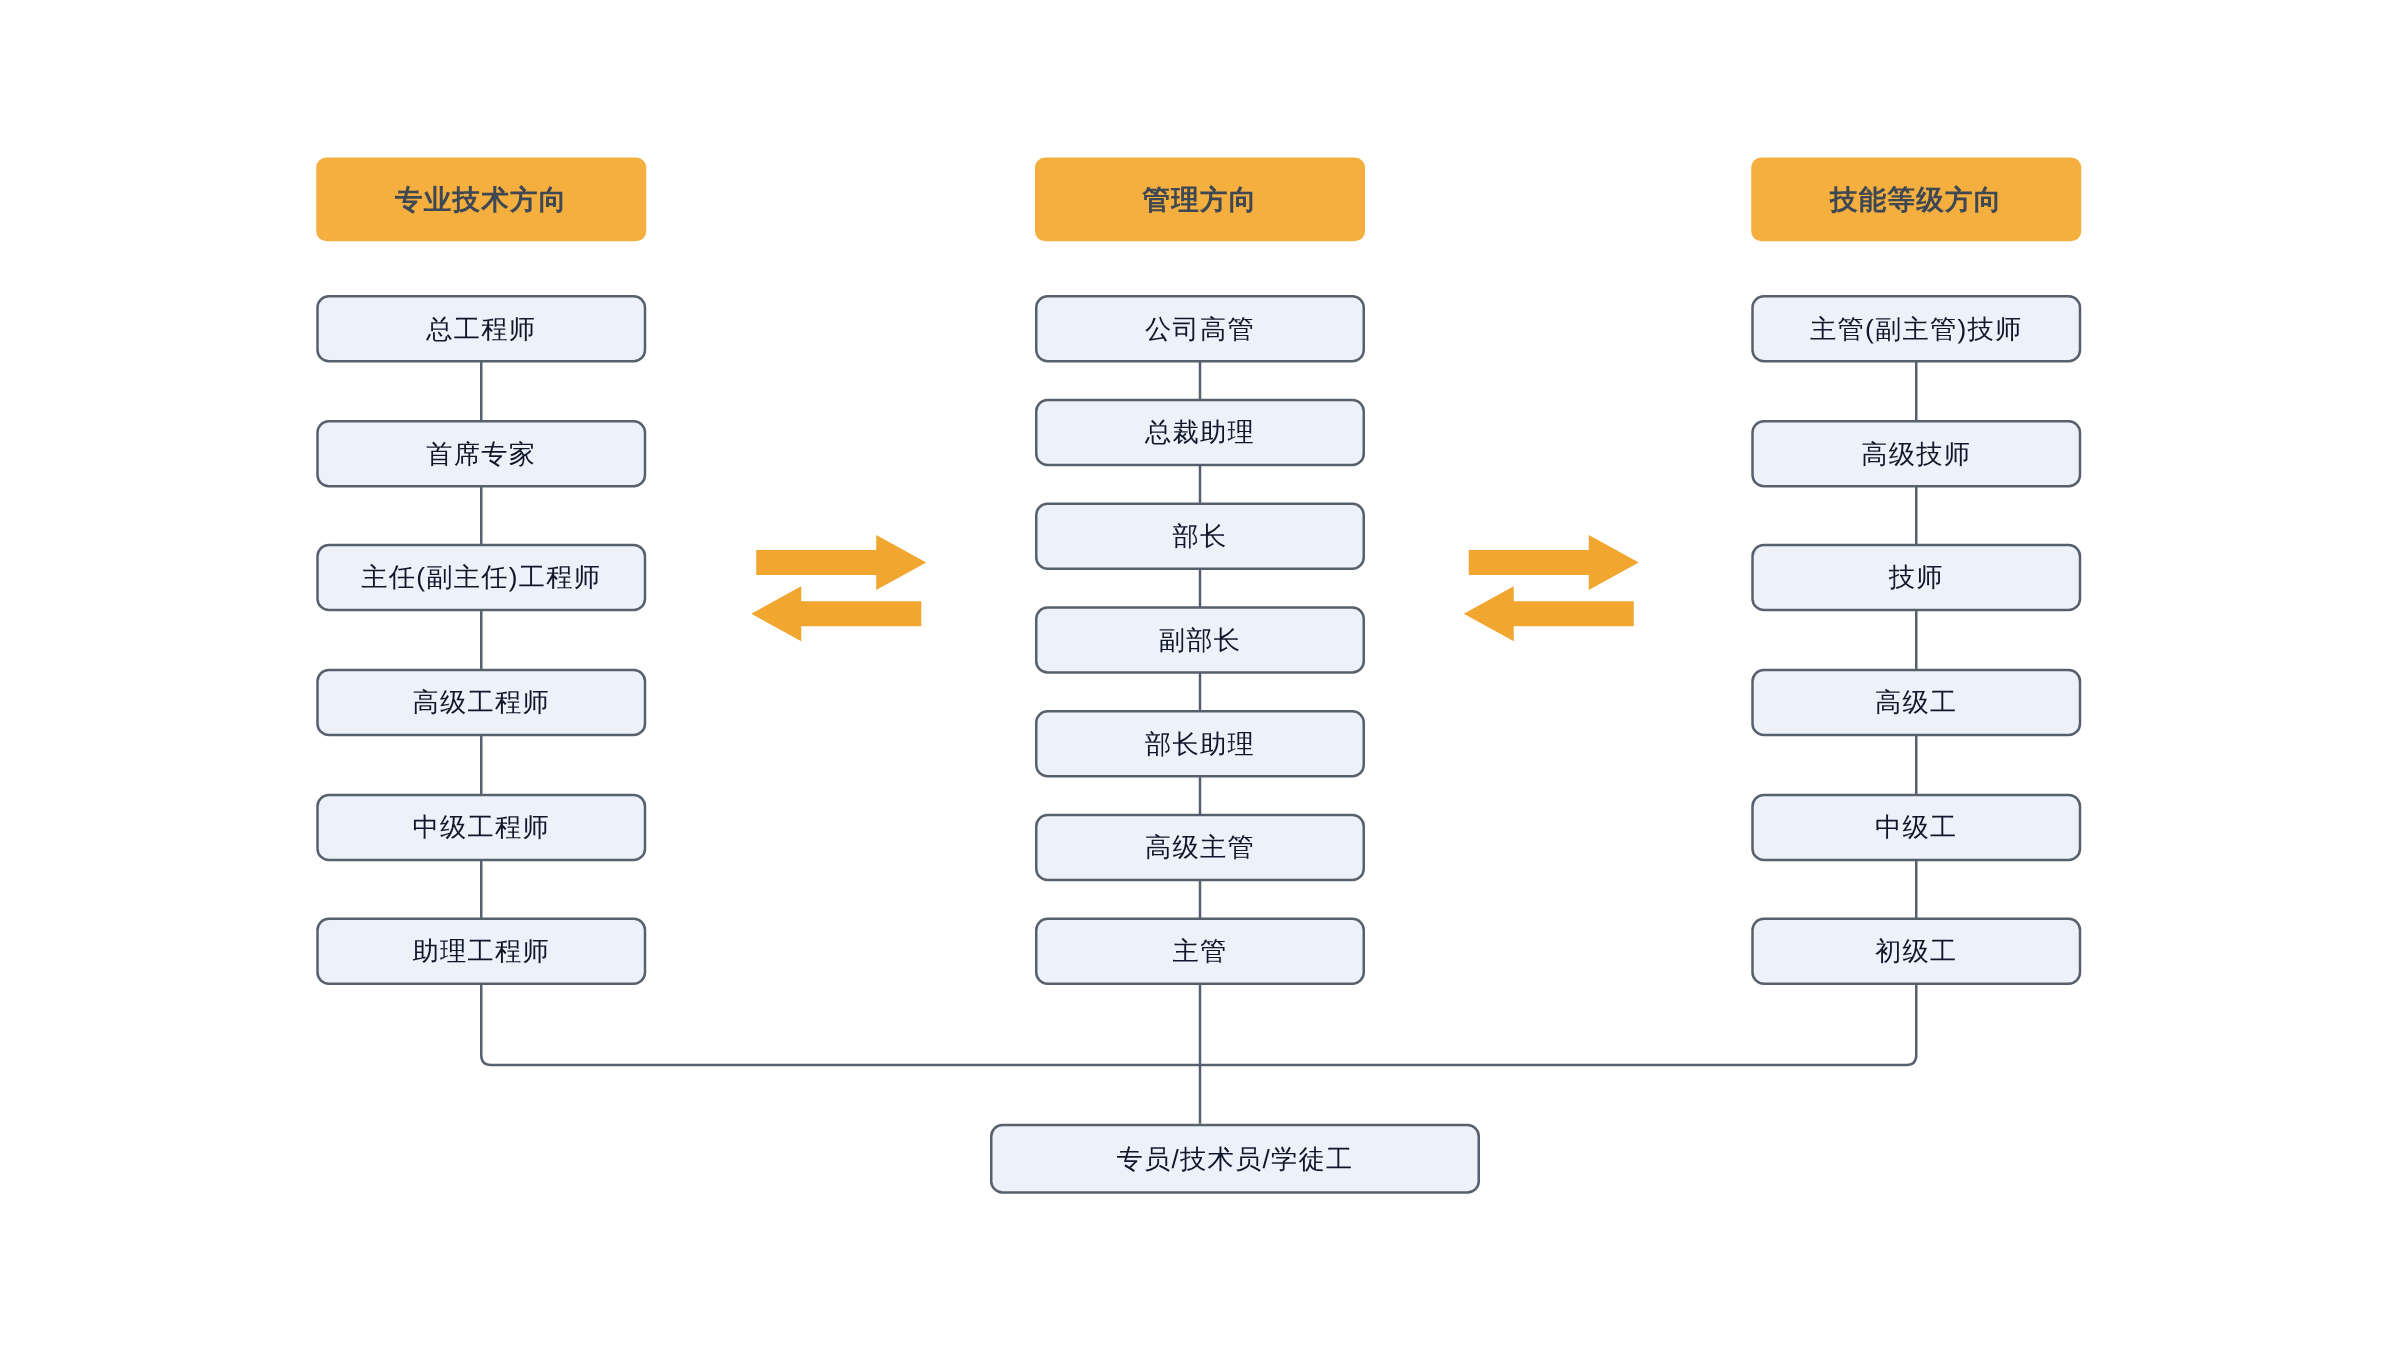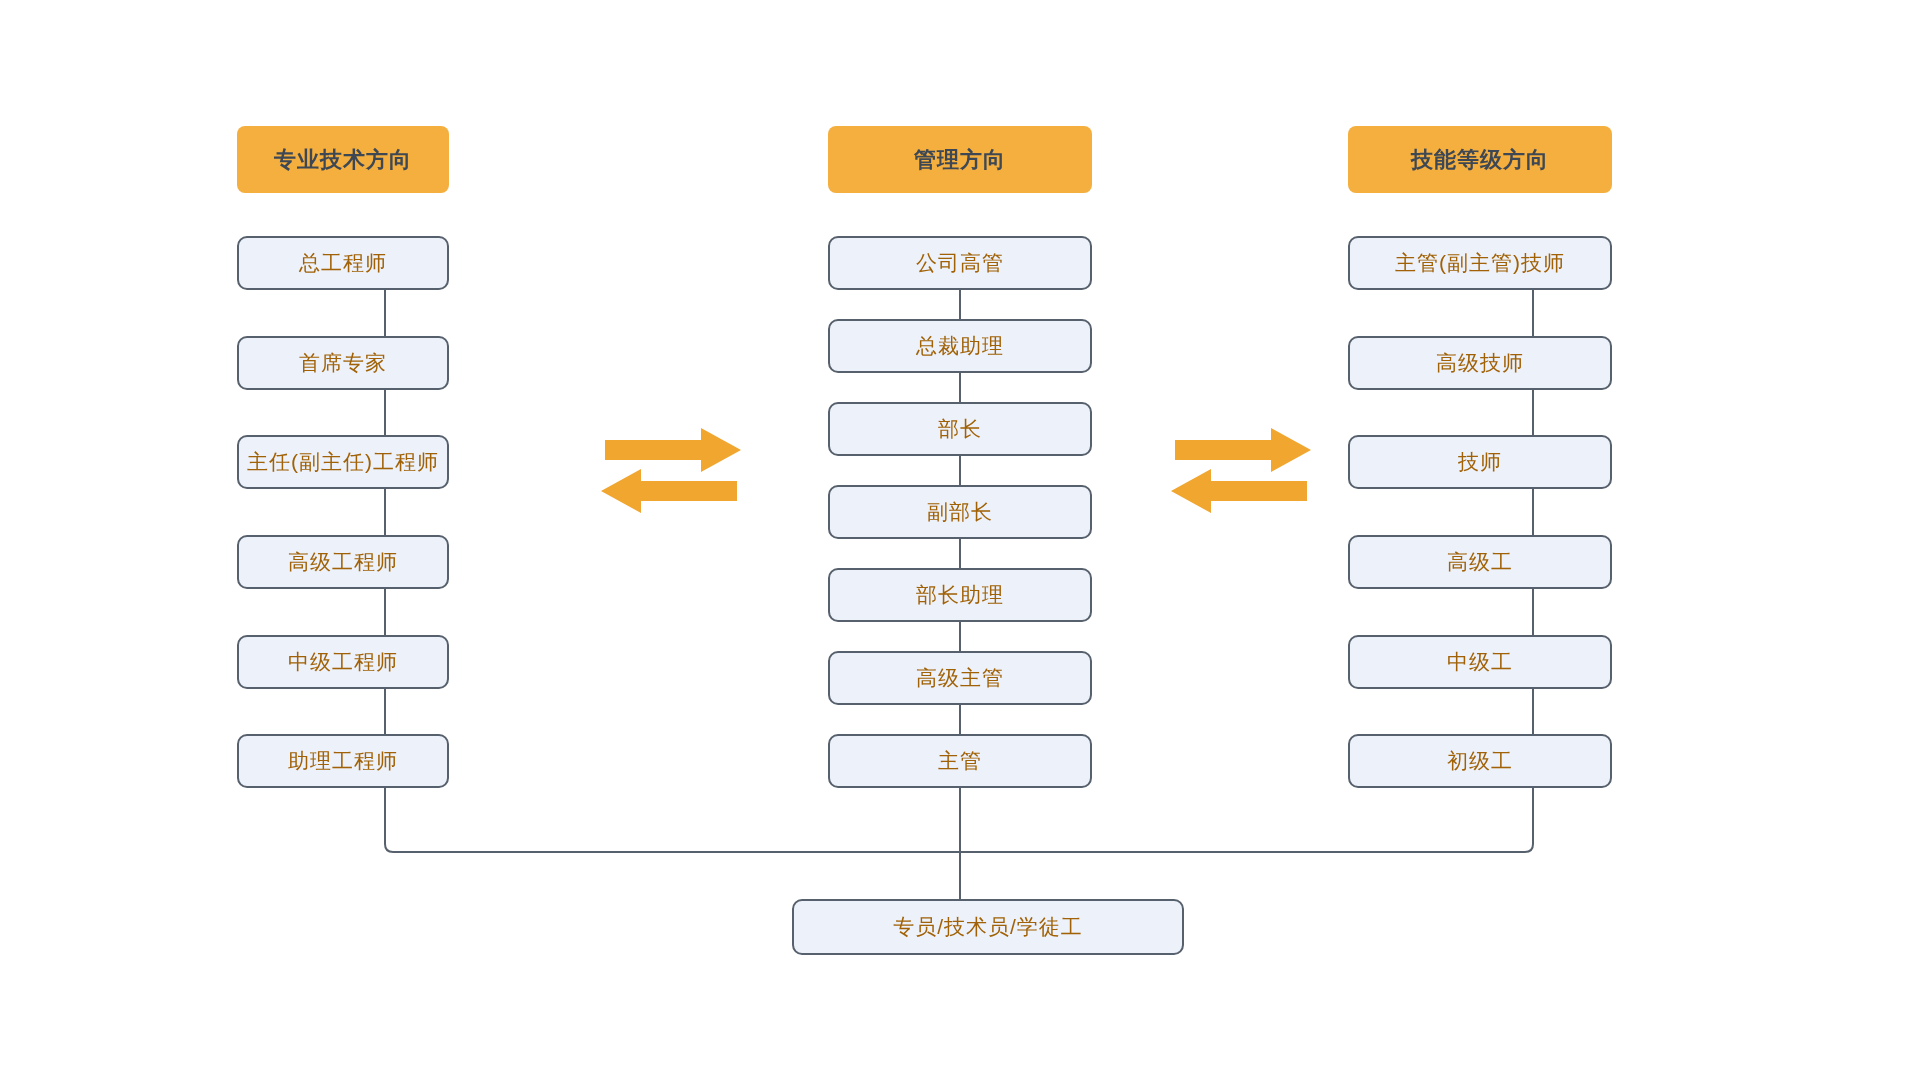--- a/index.html
+++ b/index.html
@@ -18,26 +18,26 @@
     background:#F5AF3F;border-radius:8px;
     display:flex;align-items:center;justify-content:center;
     font-size:22px;font-weight:bold;color:#3E4854;
     z-index:1;letter-spacing:1px;
   }
   .node{
     position:absolute;height:54px;
     background:#EDF1F9;border:2px solid #57616D;border-radius:10px;
     box-sizing:border-box;
     display:flex;align-items:center;justify-content:center;
-    font-size:21px;color:#a16207;
+    font-size:21px;color:#0f172a;
     z-index:1;letter-spacing:1px;
   }
-  .col-l{left:237px;width:212px;}
+  .col-l{left:253px;width:264px;}
   .col-m{left:828px;width:264px;}
-  .col-r{left:1348px;width:264px;}
+  .col-r{left:1401px;width:264px;}
   .base-node{left:792px;top:899px;width:392px;height:56px;}
 </style>
 </head>
 <body>
 
 <div class="canvas">
 
   <svg class="connector-layer" width="1920" height="1080" viewBox="0 0 1920 1080">
 
     <line x1="385" y1="262" x2="385" y2="788" stroke="#57616D" stroke-width="2"></line>

